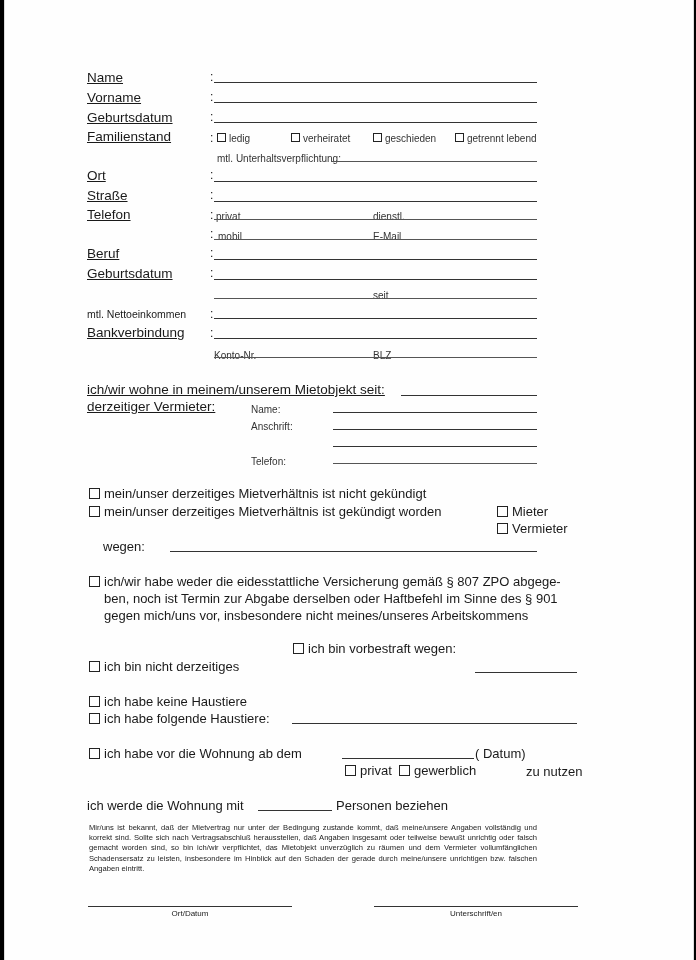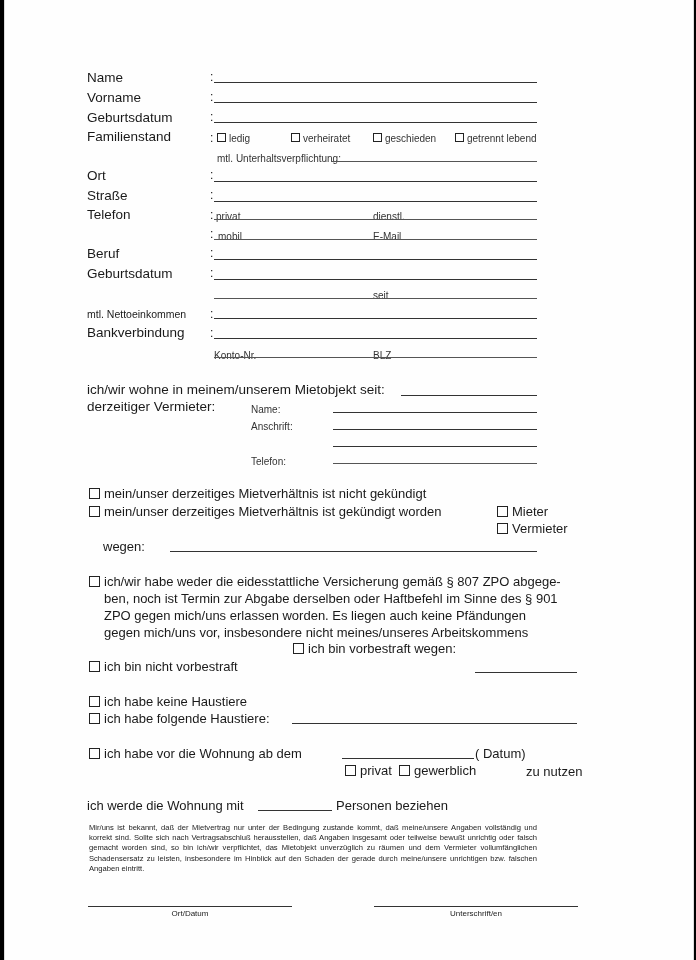--- a/index.html
+++ b/index.html
@@ -9,21 +9,21 @@
   }
   .page {
     position: absolute; left: 4px; top: 0; width: 688px; height: 960px; background: #fefefe;
     border-left: 1px solid #ddd; border-right: 1px solid #ddd;
   }
   .abs { position: absolute; white-space: nowrap; }
   .title {
     left: 0; width: 688px; top: 36px; text-align: center; font-weight: bold;
     font-size: 17px; text-decoration: underline;
   }
-  .lbl { font-size: 13.5px; }
+  .lbl { font-size: 13.5px; text-decoration: underline; }
   .lbl-sm { font-size: 10.5px; }
   .tiny { font-size: 10px; color: #333; }
   .colon { font-size: 12px; }
   .line { position: absolute; height: 0; border-top: 1px solid #333; }
   .line.g { border-top-color: #555; }
   .cb { display: inline-block; width: 7px; height: 7px; border: 1px solid #222; vertical-align: 0px; margin-right: 3px; }
   .cb.big { width: 9px; height: 9px; margin-right: 4px; vertical-align: -1px; }
   .txt { font-size: 13px; }
   .para { font-size: 13px; line-height: 17px; white-space: normal; }
   .fine {
@@ -116,25 +116,24 @@
   <div class="abs txt" style="left:84px;top:504px"><span class="cb big"></span><span>mein/unser derzeitiges Mietverhältnis ist gekündigt worden</span></div>
   <div class="abs txt" style="left:84px;top:486px"><span class="cb big"></span><span>mein/unser derzeitiges Mietverhältnis ist nicht gekündigt</span></div>
   <div class="abs txt" style="left:492px;top:504px"><span class="cb big"></span><span>Mieter</span></div>
   <div class="abs txt" style="left:492px;top:521px"><span class="cb big"></span><span>Vermieter</span></div>
   <div class="abs txt" style="left:98px;top:539px">wegen:</div>
   <div class="line" style="left:165px;top:551px;width:367px"></div>
 
   <div class="abs" style="left:84px;top:573px;width:520px">
     <div class="para" style="white-space:nowrap"><span class="cb big"></span><span>ich/wir habe weder die eidesstattliche Versicherung gemäß § 807 ZPO abgege-</span></div>
     <div class="para" style="white-space:nowrap;padding-left:15px">ben, noch ist Termin zur Abgabe derselben oder Haftbefehl im Sinne des § 901</div>
-    <div class="para" style="white-space:nowrap;padding-left:15px">ZPO gegen mich/uns erlassen worden. Es liegen auch keine Pfändungen</div>
     <div class="para" style="white-space:nowrap;padding-left:15px">gegen mich/uns vor, insbesondere nicht meines/unseres Arbeitskommens</div>
   </div>
 
-  <div class="abs txt" style="left:84px;top:659px"><span class="cb big"></span><span>ich bin nicht vorbestraft</span></div>
+  <div class="abs txt" style="left:84px;top:659px"><span class="cb big"></span><span>ich bin nicht derzeitiges</span></div>
   <div class="abs txt" style="left:288px;top:641px"><span class="cb big"></span><span>ich bin vorbestraft wegen:</span></div>
   <div class="line" style="left:470px;top:672px;width:102px"></div>
 
   <div class="abs txt" style="left:84px;top:694px"><span class="cb big"></span><span>ich habe keine Haustiere</span></div>
   <div class="abs txt" style="left:84px;top:711px"><span class="cb big"></span><span>ich habe folgende Haustiere:</span></div>
   <div class="line" style="left:287px;top:723px;width:285px"></div>
 
   <div class="abs txt" style="left:84px;top:746px"><span class="cb big"></span><span>ich habe vor die Wohnung ab dem</span></div>
   <div class="line" style="left:337px;top:758px;width:132px"></div>
   <div class="abs txt" style="left:470px;top:746px">( Datum)</div>

